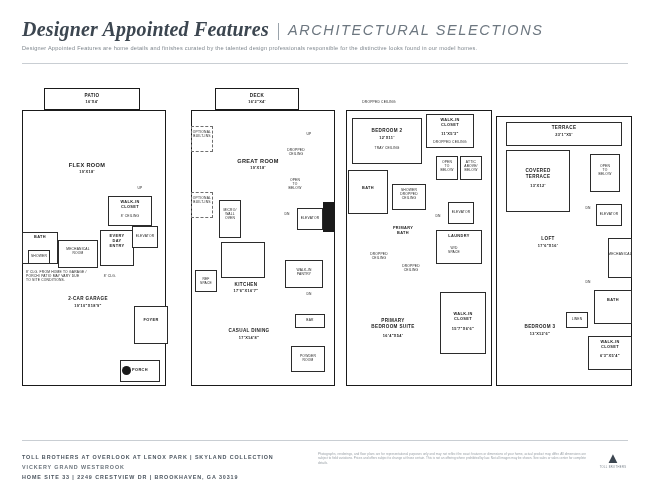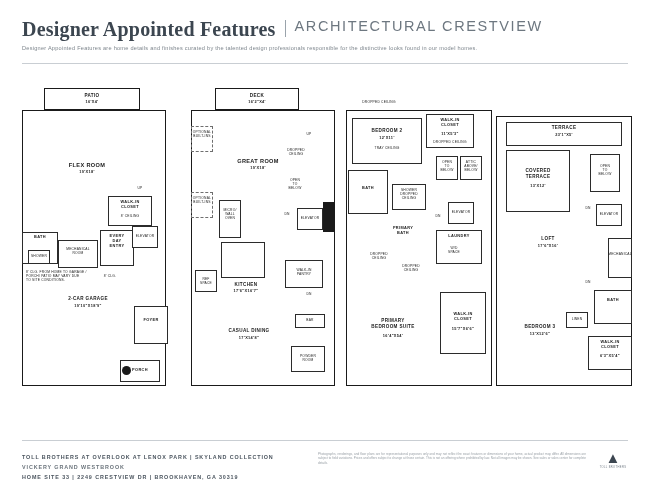--- a/index.html
+++ b/index.html
@@ -8,21 +8,21 @@
     background:#ffffff;
     font-family:"Liberation Sans", sans-serif;
     color:#231f20;
     overflow:hidden;
     position:relative;
   }
   
   .header{
     position:absolute;left:22px;top:18px;width:606px;
   }
-  .title-row{display:flex;align-items:flex-start;}
+  .title-row{display:flex;align-items:center;font-style:italic;}
   .title-main{
     font-family:"Liberation Serif", serif;
     font-size:20px;font-weight:700;color:#3c4650;letter-spacing:.2px;
   }
   .title-sep{
     display:inline-block;width:1px;height:17px;background:#9aa3ab;
     margin:0 9px 0 9px;position:relative;top:2px;
   }
   .title-sub{
     font-size:14.5px;color:#6d7780;letter-spacing:1.6px;font-weight:400;
@@ -66,21 +66,21 @@
   .logo .mark{font-size:15px;color:#3c4650;line-height:1;}
   .logo .txt{font-size:2.6px;color:#6d7780;letter-spacing:.4px;margin-top:1px;}
 </style>
 </head>
 <body>
 
 <div class="header">
   <div class="title-row">
     <span class="title-main">Designer Appointed Features</span>
     <span class="title-sep"></span>
-    <span class="title-sub">ARCHITECTURAL CRESTVIEW</span>
+    <span class="title-sub">ARCHITECTURAL SELECTIONS</span>
   </div>
   <div class="subtitle">Designer Appointed Features are home details and finishes curated by the talented design professionals responsible for the distinctive looks found in our model homes.</div>
 </div>
 <div class="hdr-rule"></div>
 
 <div class="canvas">
 
   <div class="unit">
 
     <div class="wall" style="left:32px;top:14px;width:96px;height:22px;"></div>

